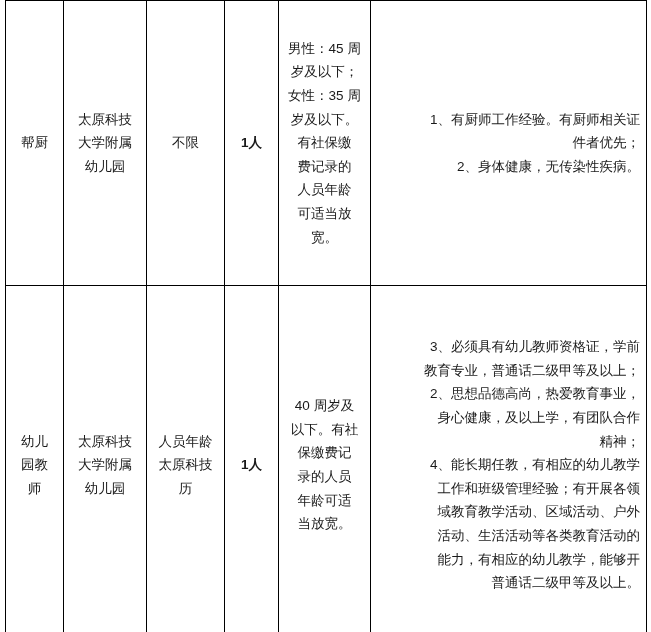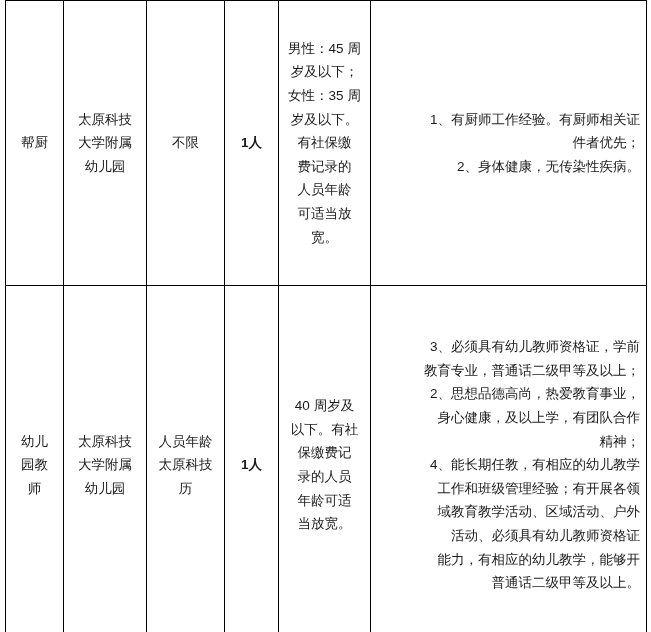--- a/index.html
+++ b/index.html
@@ -152,21 +152,21 @@
         <td class="req">
           <div class="cell-lines">
             <div>3、必须具有幼儿教师资格证，学前</div>
             <div>教育专业，普通话二级甲等及以上；</div>
             <div>2、思想品德高尚，热爱教育事业，</div>
             <div>身心健康，及以上学，有团队合作</div>
             <div>精神；</div>
             <div>4、能长期任教，有相应的幼儿教学</div>
             <div>工作和班级管理经验；有开展各领</div>
             <div>域教育教学活动、区域活动、户外</div>
-            <div>活动、必须具有幼儿教师资格证</div>
+            <div>活动、生活活动等各类教育活动的</div>
             <div>能力，有相应的幼儿教学，能够开</div>
             <div>普通话二级甲等及以上。</div>
           </div>
         </td>
       </tr>
     </tbody>
   </table>
 
 </div>
 

